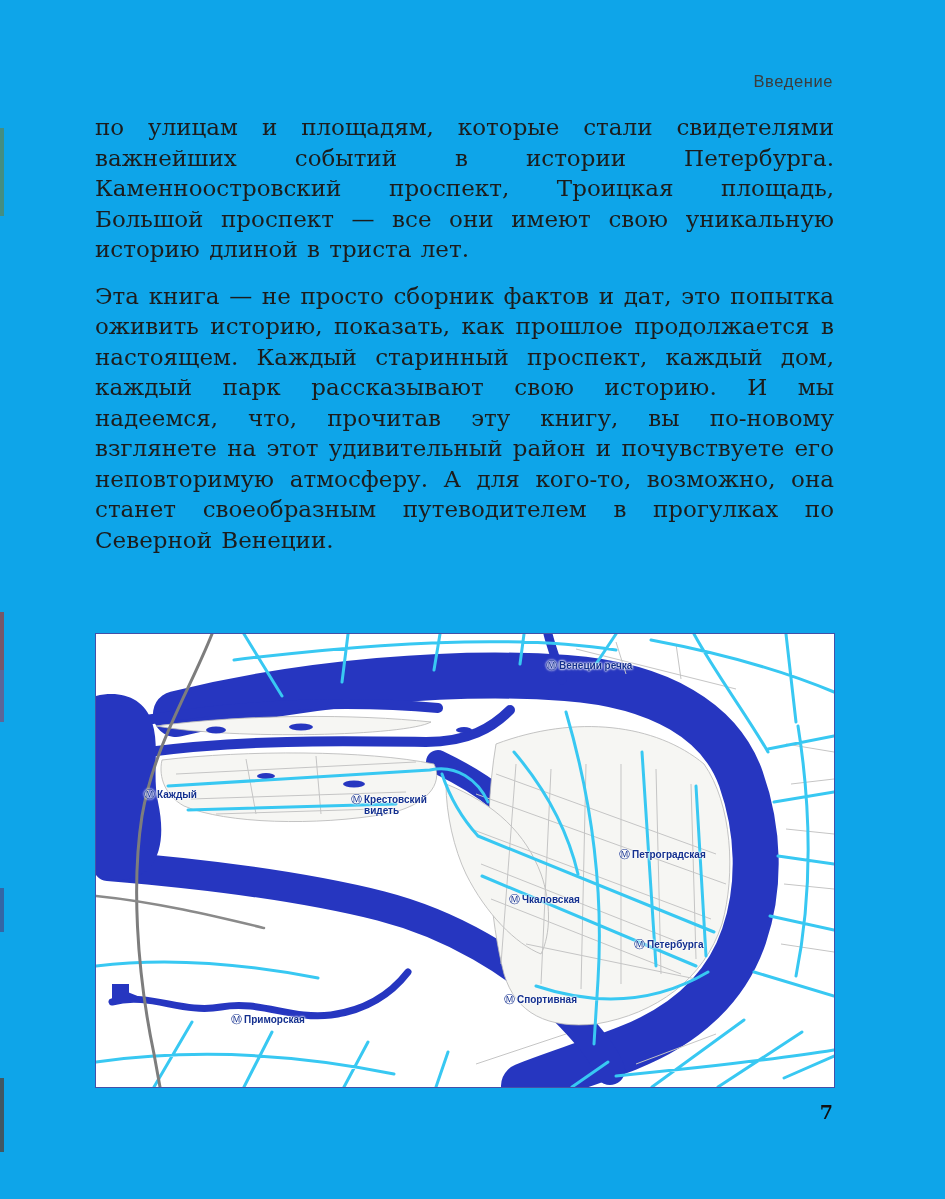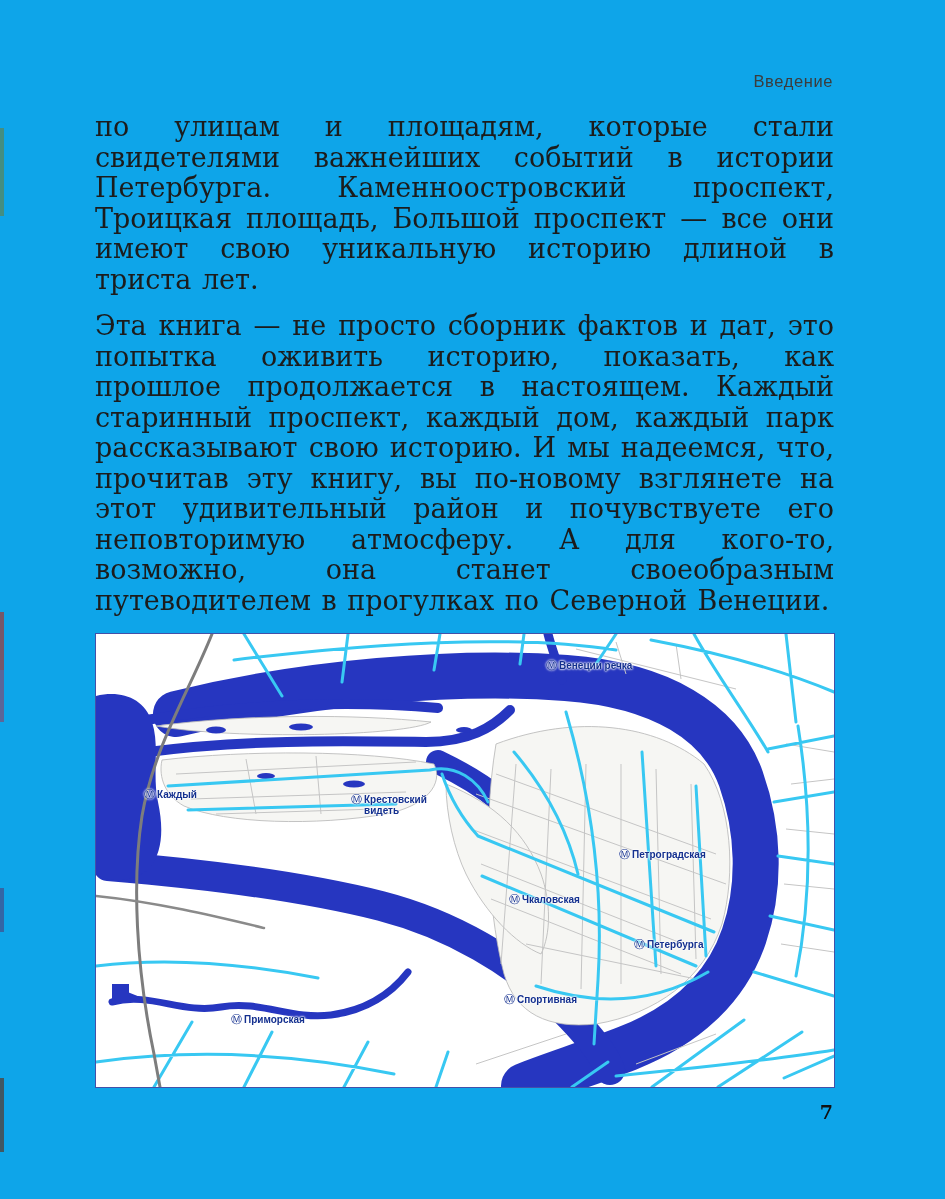--- a/index.html
+++ b/index.html
@@ -13,21 +13,21 @@
     color:#1c1c1c;
   }
   .edge-strip{position:absolute;left:0;width:4px;opacity:.85;}
   .header-label{
     position:absolute;top:72px;right:112px;
     font-family:"Liberation Sans", sans-serif;
     font-size:16.5px;color:#3c3c3c;letter-spacing:.6px;
   }
   .body-text{
     position:absolute;left:95px;top:112px;width:739px;
-    font-size:27px;line-height:30.5px;
+    font-size:23px;line-height:30.5px;
     text-align:justify;
   }
   .body-text p{margin:0 0 16px 0;word-spacing:2px;}
   .quote{
     position:absolute;left:95px;top:512px;width:739px;
     text-align:center;
     font-family:"Liberation Sans", sans-serif;
     font-style:italic;
     font-size:19.5px;line-height:26px;color:#222;
   }

